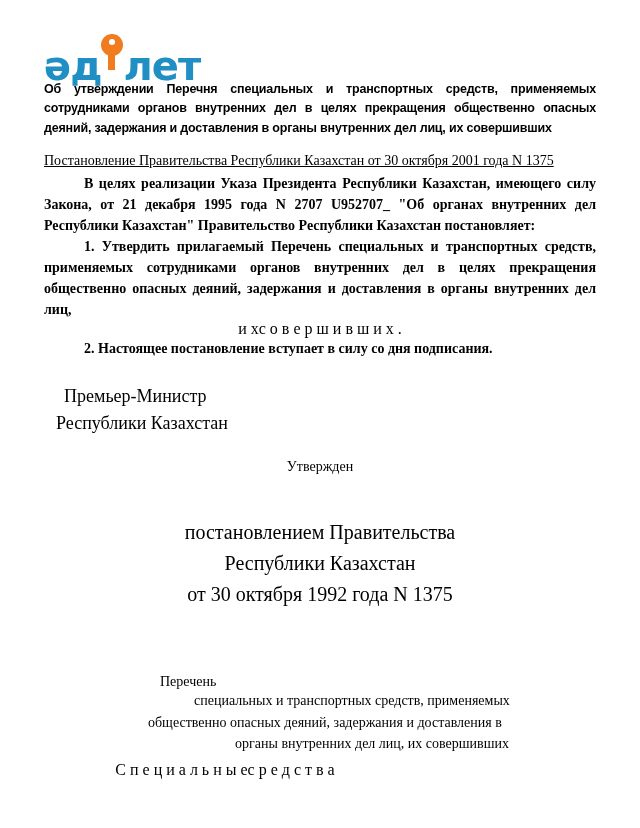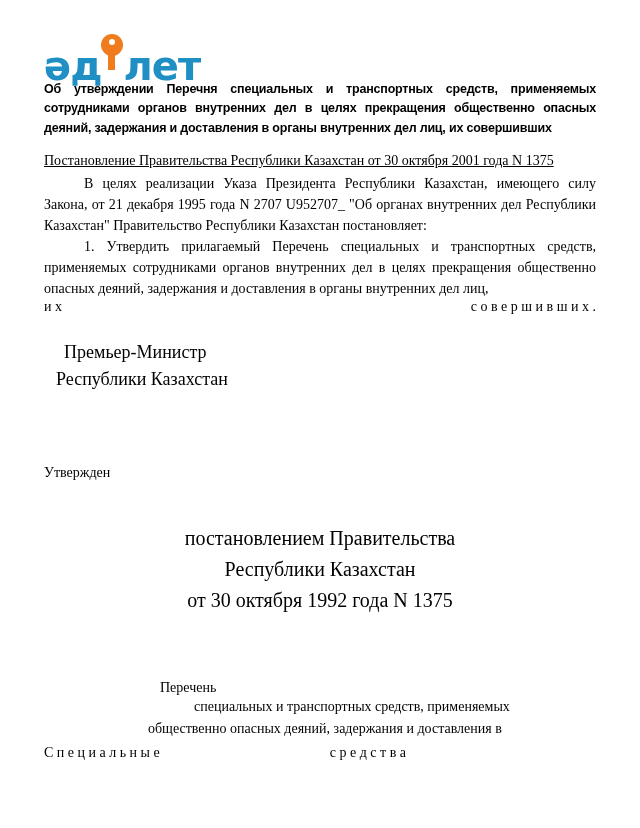--- a/index.html
+++ b/index.html
@@ -94,31 +94,33 @@
     line-height: 1.35;
     margin: 0 0 2px 0;
     text-decoration: underline;
   }
   .para {
     font-size: 14px;
     line-height: 1.5;
     text-align: justify;
     text-indent: 40px;
     margin: 0;
+    font-weight: bold;
   }
   .signature {
     margin-top: 24px;
     font-size: 18px;
     line-height: 1.5;
     padding-left: 12px;
   }
   .signature div:first-child { padding-left: 8px; }
 
   .approved {
-    margin-top: 72px;
+    margin-top: 22px;
+    text-align: center;
     font-size: 14px;
   }
   .approved-block {
     margin-top: 42px;
     text-align: center;
     font-size: 20px;
     line-height: 1.55;
   }
 
   .perechen {
@@ -133,23 +135,23 @@
     text-align: justify;
     padding-left: 104px;
   }
   .tail .l1 { text-indent: 46px; }
   .tail .l-center { text-align: center; }
   .tail-row {
     display: block;
   }
   .final-row {
     margin-top: 6px;
-    font-size: 14px;
+    font-size: 16px;
     display: flex;
-    justify-content: space-between;
+    justify-content: center;
     padding-right: 190px;
   }
 </style>
 </head>
 <body>
 
 <div class="page">
 
   <div class="logo">
     <span class="logo-text seg-a">ә</span>
@@ -170,39 +172,41 @@
 
     <p class="para">В целях реализации Указа Президента Республики Казахстан, имеющего силу Закона, от 21 декабря 1995 года N 2707 U952707_ "Об органах внутренних дел Республики Казахстан" Правительство Республики Казахстан постановляет:</p>
 
     <p class="para">1. Утвердить прилагаемый Перечень специальных и транспортных средств, применяемых сотрудниками органов внутренних дел в целях прекращения общественно опасных деяний, задержания и доставления в органы внутренних дел лиц,</p>
 
     <div class="final-row" style="margin-top:0; padding-right:0; padding-left:0;">
       <span>и х</span>
       <span>с о в е р ш и в ш и х .</span>
     </div>
 
+    <p class="para">2. Настоящее постановление вступает в силу со дня подписания.</p>
 
     <div class="signature">
       <div>Премьер-Министр</div>
       <div>Республики Казахстан</div>
     </div>
 
     <div class="approved">Утвержден</div>
 
     <div class="approved-block">
       <div>постановлением Правительства</div>
       <div>Республики Казахстан</div>
       <div>от 30 октября 1992 года N 1375</div>
     </div>
 
     <div class="perechen">Перечень</div>
 
     <div class="tail">
       <div class="tail-row l1">специальных и транспортных средств, применяемых</div>
       <div class="tail-row">общественно опасных деяний, задержания и доставления в</div>
+      <div class="tail-row l-center">органы внутренних дел лиц, их совершивших</div>
     </div>
 
     <div class="final-row">
       <span>С п е ц и а л ь н ы е</span>
       <span>с р е д с т в а</span>
     </div>
 
   </div>
 </div>
 

